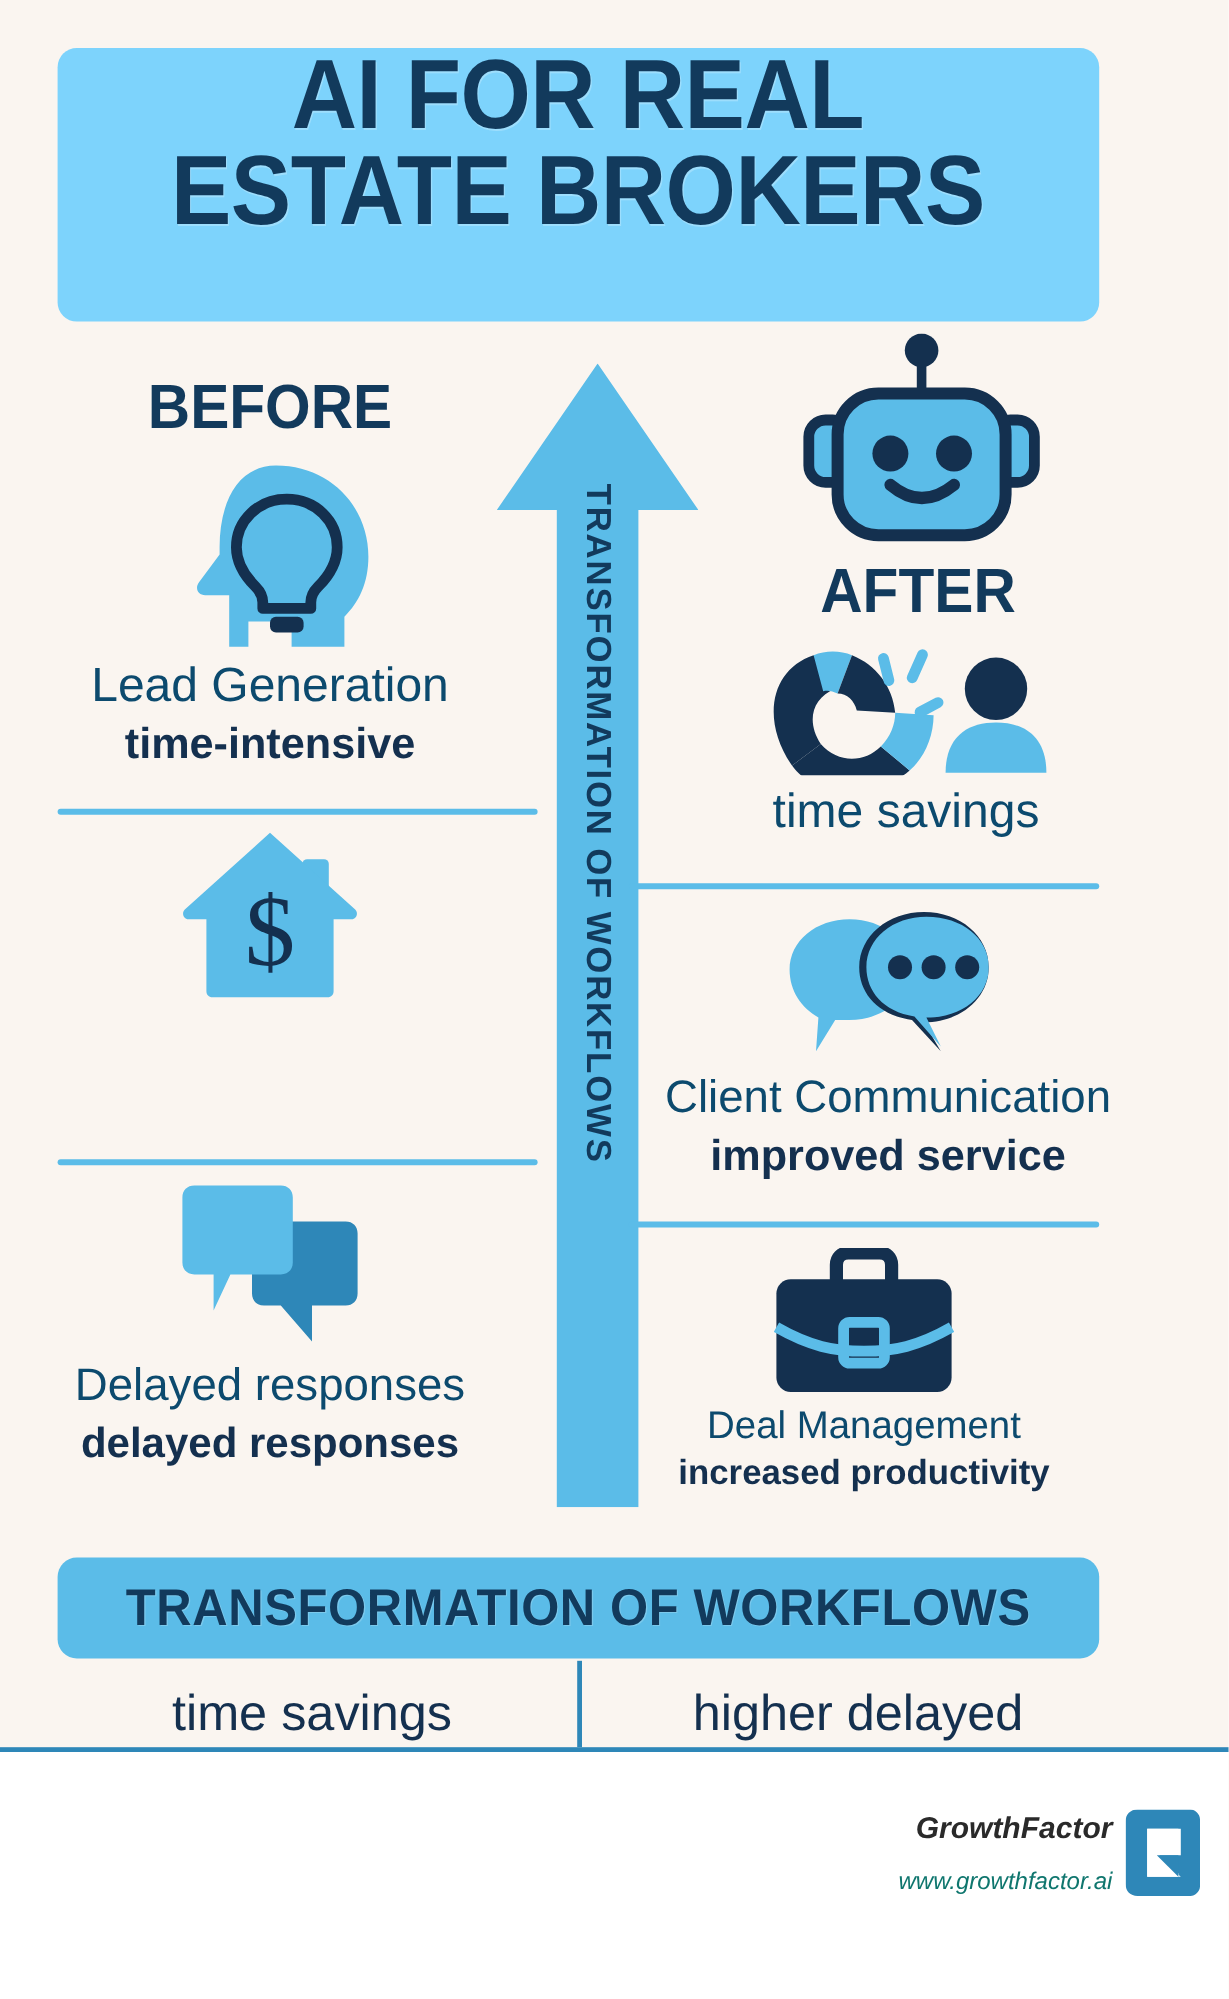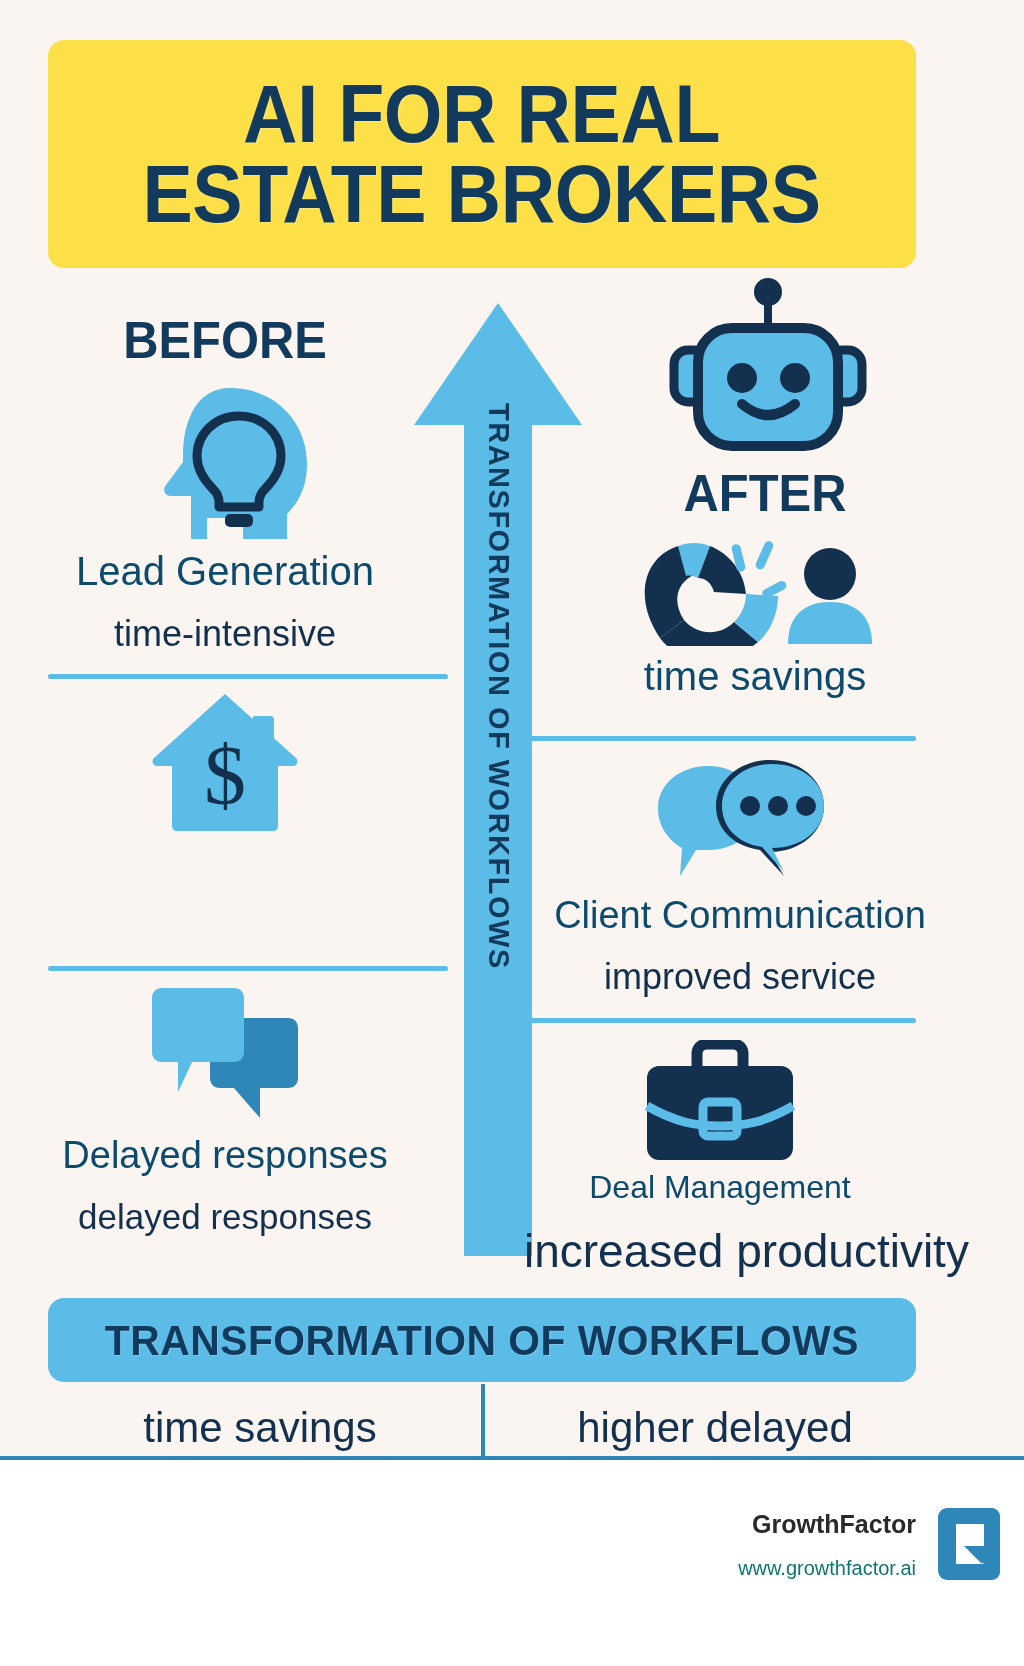--- a/index.html
+++ b/index.html
@@ -14,23 +14,23 @@
     width:1024px; height:1666px;
     background:#FAF5F0;
     overflow:hidden;
   }
 
   
   .header-band {
     position:absolute;
     left:48px; top:40px;
     width:868px; height:228px;
-    background:#fde047;
+    background:#7dd3fc;
     border-radius:16px;
-    display:flex; align-items:center; justify-content:center;
+    display:flex; justify-content:center;
     text-align:center;
   }
   .header-title {
     font-family:"Liberation Sans Narrow","Liberation Sans", sans-serif;
     font-weight:bold;
     font-size:82px;
     line-height:0.98;
     letter-spacing:-0.5px;
     color:#123A5C;
     transform:scaleX(0.92);
@@ -92,34 +92,35 @@
     color:#0c4a6e;
     line-height:1.12;
     margin-top:8px;
     white-space:nowrap;
   }
   .item .sub {
     font-family:"Liberation Sans Narrow","Liberation Sans", sans-serif;
     font-size:36px;
     color:#14304F;
     line-height:1.12;
-    margin-top:20px;
+    margin-top:6px;
     white-space:nowrap;
+    font-weight:bold;
   }
 
   #item-b1 { left:40px;  top:386px; width:370px; }
   #item-b2 { left:40px;  top:692px; width:370px; }
   #item-b3 { left:20px;  top:986px; width:410px; }
   #item-a1 { left:560px; top:538px; width:390px; }
   #item-a2 { left:544px; top:758px; width:392px; }
   #item-a3 { left:524px; top:1040px;width:392px; }
 
   #item-a2 .title { font-size:38px; }
   #item-a3 .title { font-size:32px; }
-  #item-a3 .sub   { font-size:46px;text-align:center; }
+  #item-a3 .sub   { font-size:29px;text-align:center; }
   #item-b3 .title { font-size:38px; }
   #item-b3 .sub   { font-size:35px; }
 
   
   .bottom-band {
     position:absolute;
     left:48px; top:1298px;
     width:868px; height:84px;
     background:#5BBCE8;
     border-radius:16px;
@@ -163,21 +164,21 @@
   }
   .footer {
     position:absolute;
     left:0; top:1460px;
     width:1024px; height:206px;
     background:#ffffff;
   }
   .footer-inner {
     position:absolute;
     right:24px; top:48px;
-    display:flex; align-items:center; gap:22px;
+    display:flex; align-items:center; gap:11px;font-style:italic;
   }
   .footer-text { text-align:right; }
   .footer-brand {
     font-family:"Liberation Sans Narrow","Liberation Sans", sans-serif;
     font-weight:bold;
     font-size:25px;
     color:#2A2A2A;
     line-height:1.2;
   }
   .footer-url {

